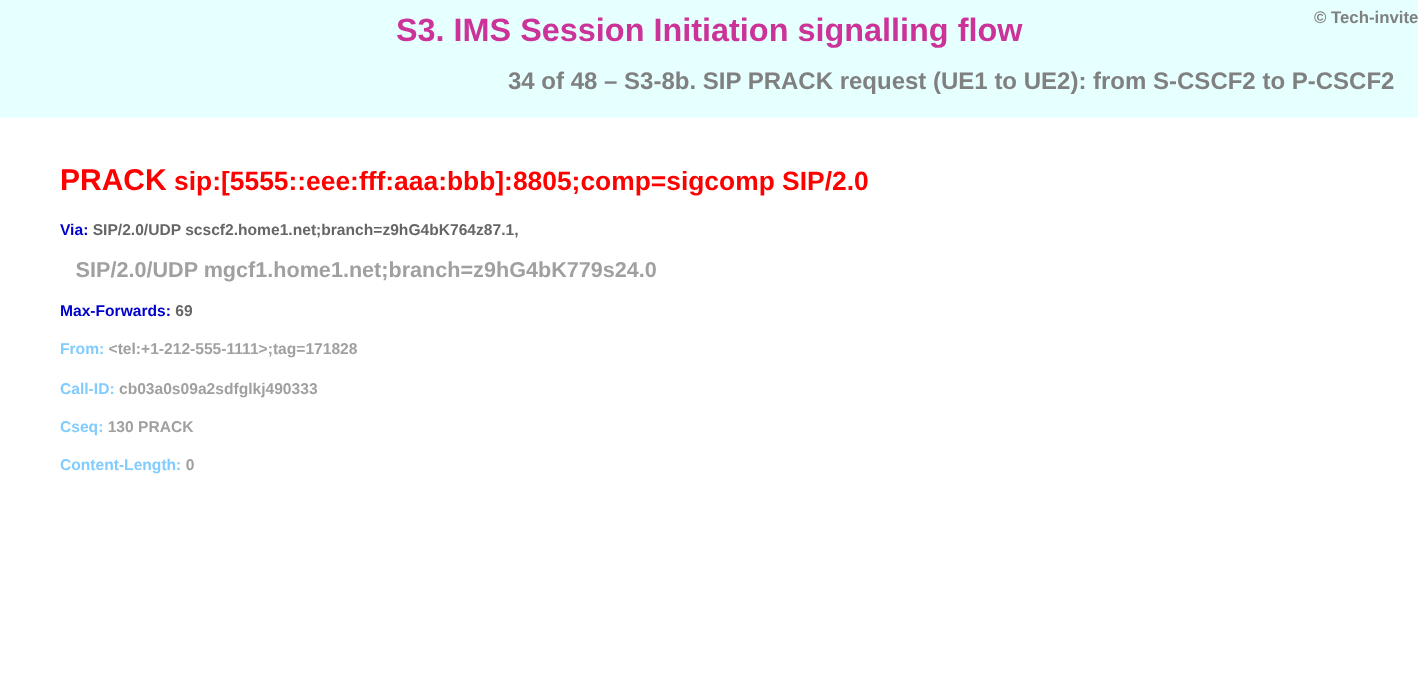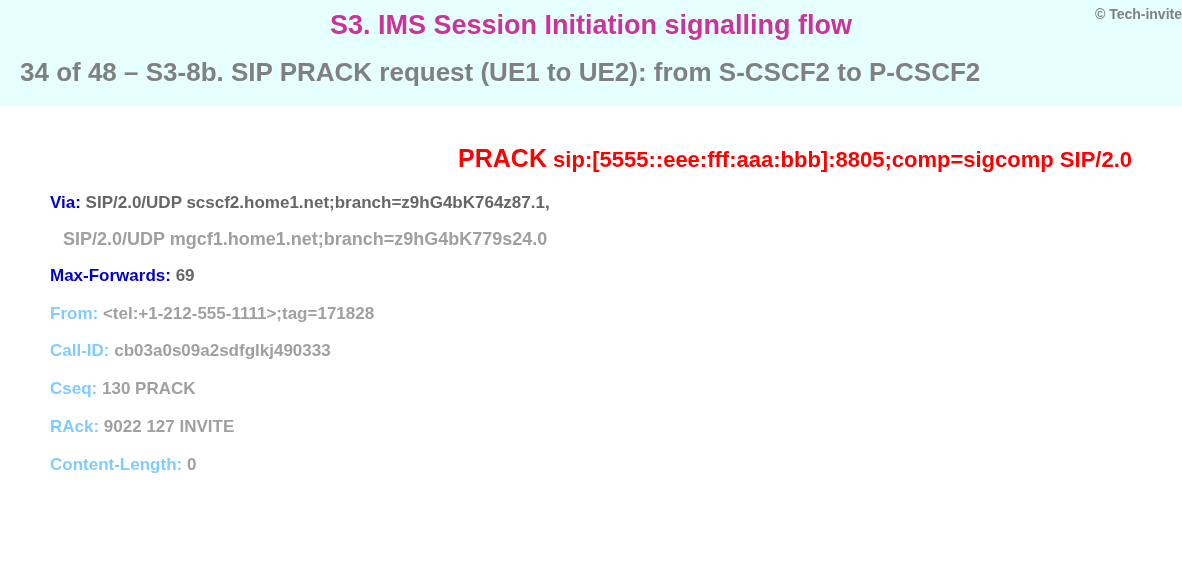--- a/index.html
+++ b/index.html
@@ -28,41 +28,40 @@
       font-weight: bold;
     }
     .title {
       text-align: center;
       color: #cc3399;
       font-size: 27px;
       font-weight: bold;
       margin-bottom: 16px;
     }
     .subtitle {
-      text-align: left;
+      text-align: right;
       color: #808080;
-      font-size: 26px;
+      font-size: 20px;
       font-weight: bold;
     }
     .content {
       padding: 38px 50px 20px 50px;
       background: #ffffff;
     }
     .request-line {
       color: #ff0000;
       font-size: 22px;
       font-weight: bold;
       margin-bottom: 18px;
-      text-align: right;
     }
     .request-line .method {
       font-size: 25px;
     }
     .header-line {
-      font-size: 17px;
+      font-size: 13px;
       font-weight: bold;
       margin-bottom: 14px;
       line-height: 1.4;
     }
     .header-line.dark .hkey {
       color: #0000cc;
     }
     .header-line.dark .hval {
       color: #666666;
     }
@@ -94,16 +93,15 @@
     <span class="method">PRACK</span>
     <span>sip:[5555::eee:fff:aaa:bbb]:8805;comp=sigcomp SIP/2.0</span>
   </div>
   <div id="headers-container">
       <div class="header-line dark"><span class="hkey">Via: </span><span class="hval">SIP/2.0/UDP scscf2.home1.net;branch=z9hG4bK764z87.1,</span></div>
       <div class="continuation">SIP/2.0/UDP mgcf1.home1.net;branch=z9hG4bK779s24.0</div>
       <div class="header-line dark"><span class="hkey">Max-Forwards: </span><span class="hval">69</span></div>
       <div class="header-line light"><span class="hkey">From: </span><span class="hval">&lt;tel:+1-212-555-1111&gt;;tag=171828</span></div>
       <div class="header-line light"><span class="hkey">Call-ID: </span><span class="hval">cb03a0s09a2sdfglkj490333</span></div>
       <div class="header-line light"><span class="hkey">Cseq: </span><span class="hval">130 PRACK</span></div>
-      <div class="header-line light"><span class="hkey">RAck: </span><span class="hval">9022 127 INVITE</span></div>
       <div class="header-line light"><span class="hkey">Content-Length: </span><span class="hval">0</span></div>
     </div>
 </div>
 
 </body></html>

